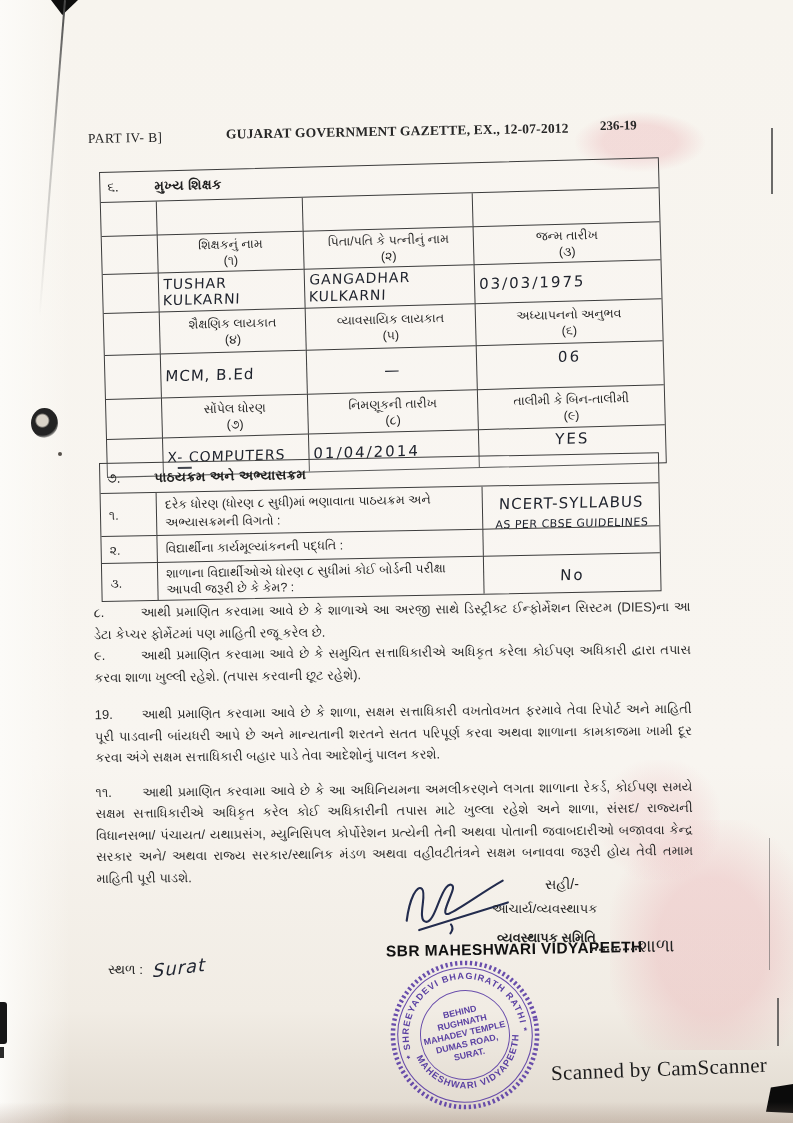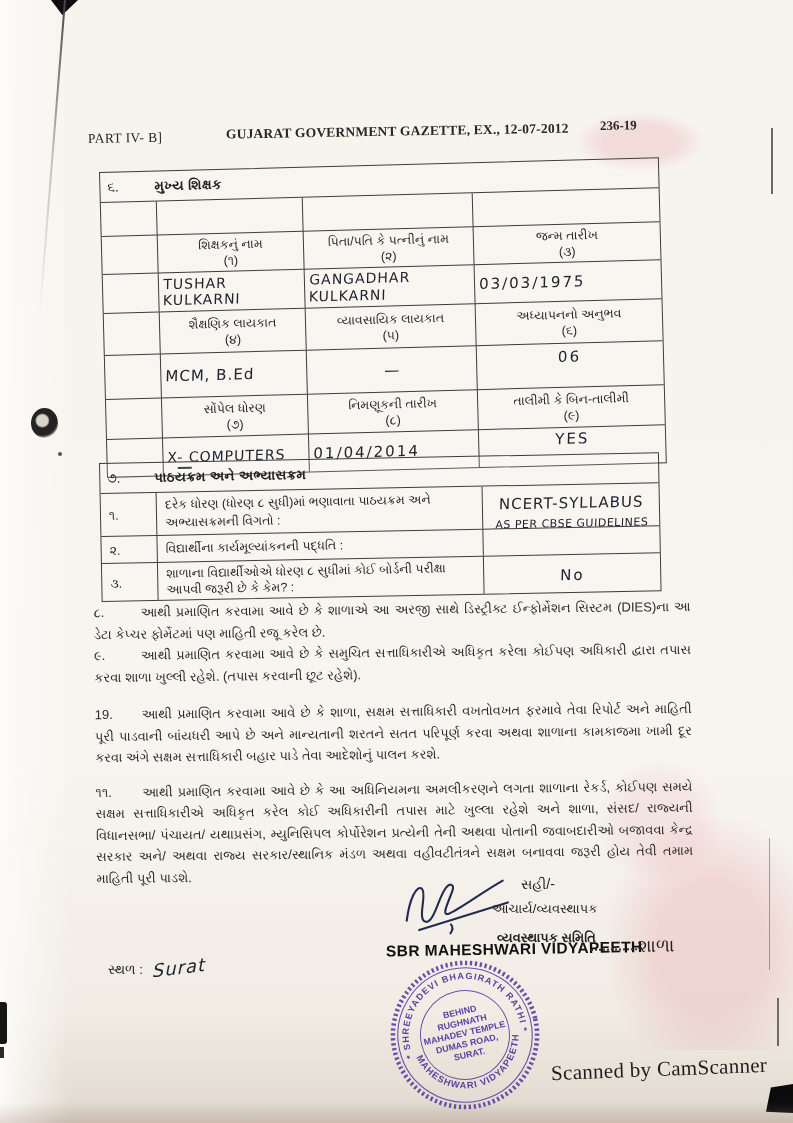--- a/index.html
+++ b/index.html
@@ -65,21 +65,21 @@
   .x-underline{position:absolute;left:14px;bottom:6px;width:14px;height:1.6px;background:#20242e;}
   .answer-straddle{margin-top:-16px;background:transparent;z-index:3;}
   
   .decls{position:absolute;left:95px;top:599px;width:597px;transform:rotate(-.6deg);}
   .decl{margin:0;font-size:13px;line-height:21.5px;text-align:justify;color:#2a2a2a;}
   .decl .dnum{display:inline-block;width:47px;}
   .decl.m1{margin-top:16px;}
   .decl.m2{margin-top:13px;}
   
   .sig-svg{position:absolute;left:390px;top:874px;transform:rotate(-3deg);}
-  .sahi{position:absolute;left:521px;top:876px;font-size:14px;color:#222;}
+  .sahi{position:absolute;left:545px;top:876px;font-size:14px;color:#222;}
   .role1{position:absolute;left:492px;top:901px;font-size:13px;color:#222;}
   .role2{position:absolute;left:497px;top:930px;font-size:13px;color:#222;font-weight:bold;}
   .school-line{position:absolute;left:386px;top:938px;white-space:nowrap;transform:rotate(-1deg);}
   .school-stamp{font-family:"Liberation Sans",sans-serif;font-weight:bold;font-size:15.5px;letter-spacing:.4px;color:#111;}
   .dots{display:inline-block;width:46px;height:10px;border-bottom:2px dotted #333;margin:0 1px 2px 1px;margin-left:-52px;}
   .school-suffix{font-size:18px;color:#222;}
   .place{position:absolute;left:108px;top:957px;font-size:13.5px;color:#222;}
   .place .hw-place{font-family:"DejaVu Sans",sans-serif;font-style:italic;font-size:18px;color:#1f2430;
     display:inline-block;transform:rotate(-7deg) skewX(-8deg);margin-left:6px;letter-spacing:1px;}
   

